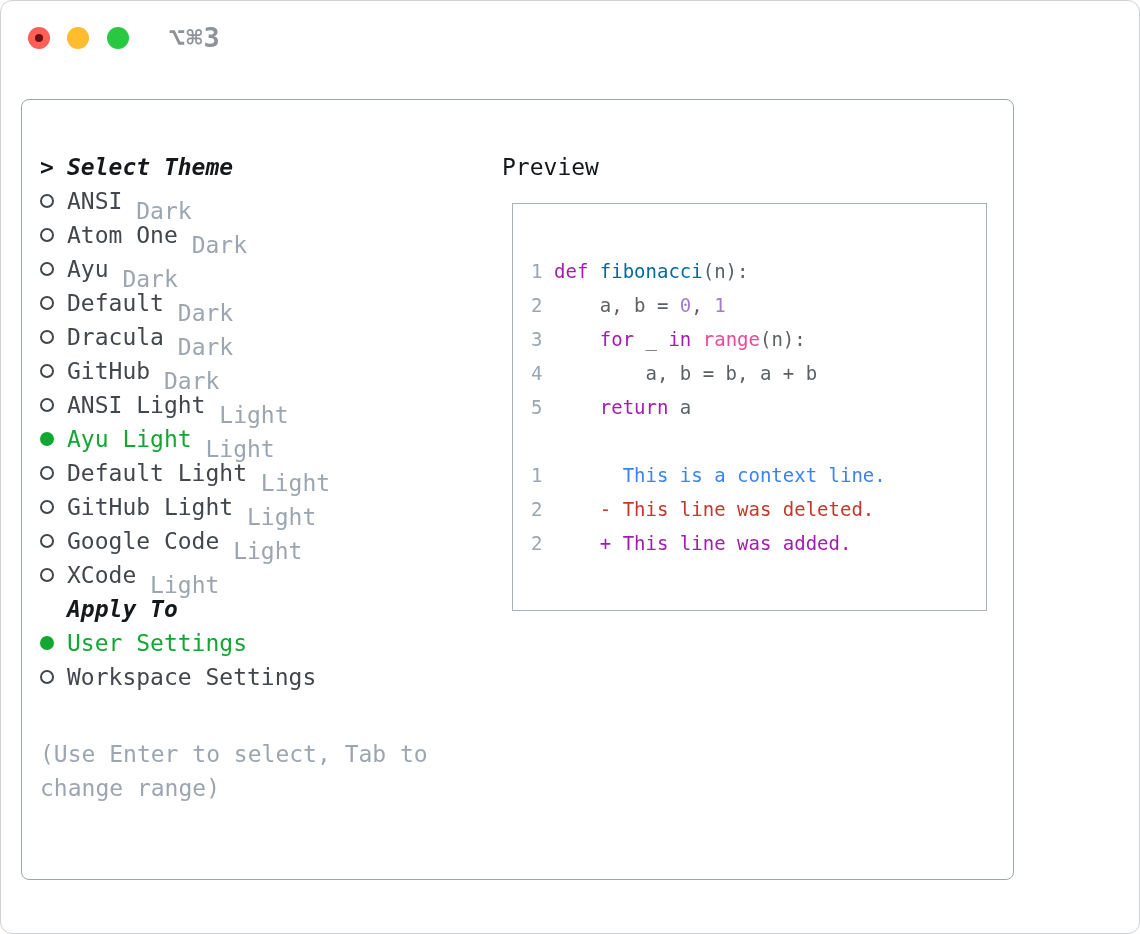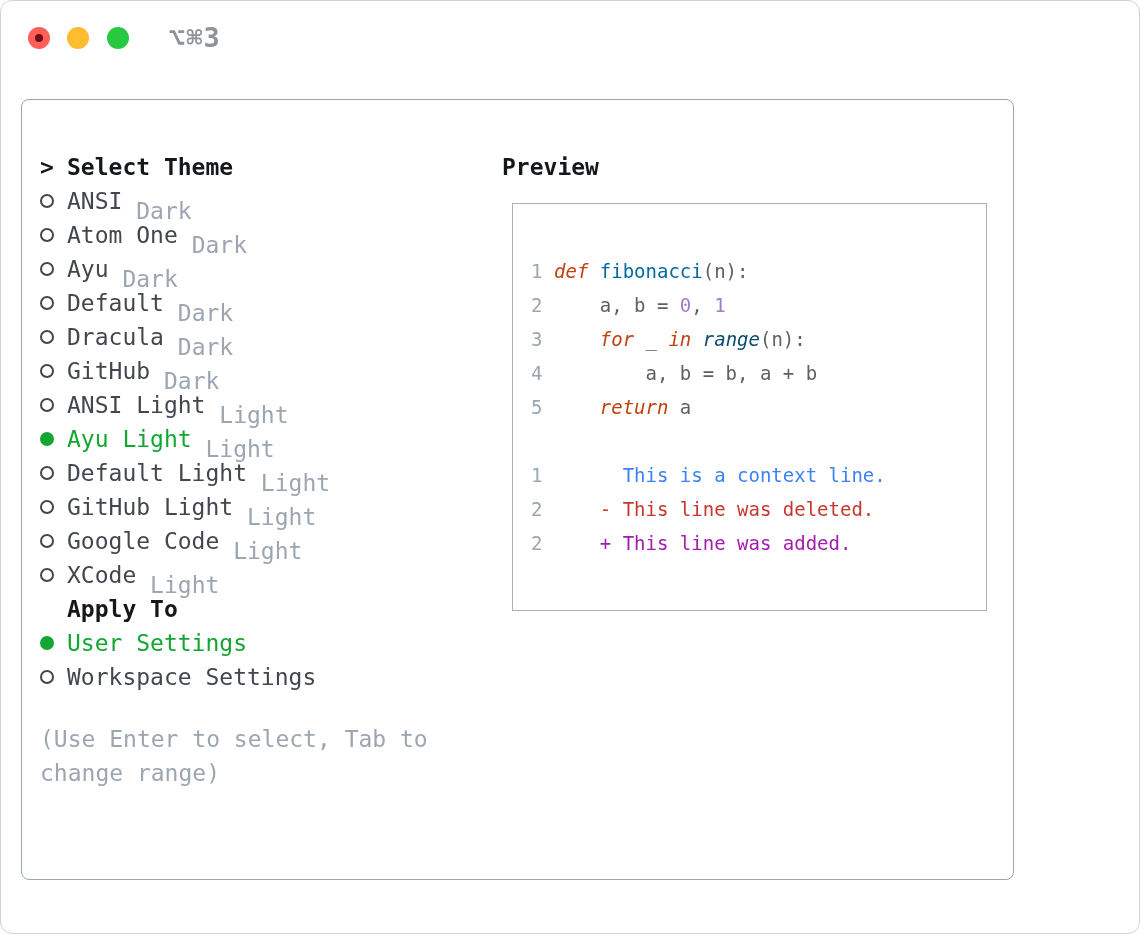--- a/index.html
+++ b/index.html
@@ -36,39 +36,39 @@
   .left-col  { width: 462px; }
   .right-col { flex: 1; }
   .row { display: flex; align-items: center; height: 34px; font-size: 23px; color: #42474d; }
   .marker { width: 27px; flex: 0 0 27px; display: flex; align-items: center; }
   .prompt-char { font-weight: bold; color: #15181b; font-size: 23px; }
   .circle {
     width: 14px; height: 14px; border-radius: 50%;
     border: 2px solid #42474d; background: transparent;
   }
   .circle.filled { border-color: #12a733; background: #12a733; }
-  .hdr { font-weight: bold; color: #15181b; white-space: pre; }
+  .hdr { font-weight: bold; color: #15181b; white-space: pre; font-style: italic; }
   .name { white-space: pre; }
   .name.sel { color: #12a733; }
   .variant { color: #9ba6b1; white-space: pre; margin-top: 20px; }
   .apply-section { }
-  .hint { margin-top: 28px; font-size: 23px; line-height: 34px; color: #9ba6b1; }
+  .hint { margin-top: 43px; font-size: 23px; line-height: 34px; color: #9ba6b1; }
   
-  .preview-title { height: 34px; line-height: 34px; font-size: 23px; font-weight: bold; color: #15181b; }
+  .preview-title { height: 34px; line-height: 34px; font-size: 23px; font-weight: normal; color: #15181b; }
   .preview-box {
     margin-top: 19px; margin-left: 10px; width: 475px; height: 408px;
     border: 1.5px solid #a9b1bb; background: #ffffff; padding: 50px 0 0 18px;
   }
   .cline { display: flex; height: 34px; line-height: 34px; font-size: 19px; white-space: pre; }
   .lineno { width: 12px; flex: 0 0 12px; margin-right: 11px; color: #9aa6b0; text-align: left; }
   .seg-fg   { color: #5c6166; }
-  .seg-kw   { color: #c2410c; font-style: italic; }
+  .seg-kw   { color: #a21caf; }
   .seg-fn   { color: #0369a1; }
   .seg-num  { color: #a37acc; }
-  .seg-call { color: #0c4a6e; font-style: italic; }
+  .seg-call { color: #ec4899; }
   .seg-ctx  { color: #3b82f6; }
   .seg-del  { color: #c5372c; }
   .seg-add  { color: #a21caf; }
 </style>
 </head>
 <body>
 
 <div class="window">
 
   <div class="titlebar">

